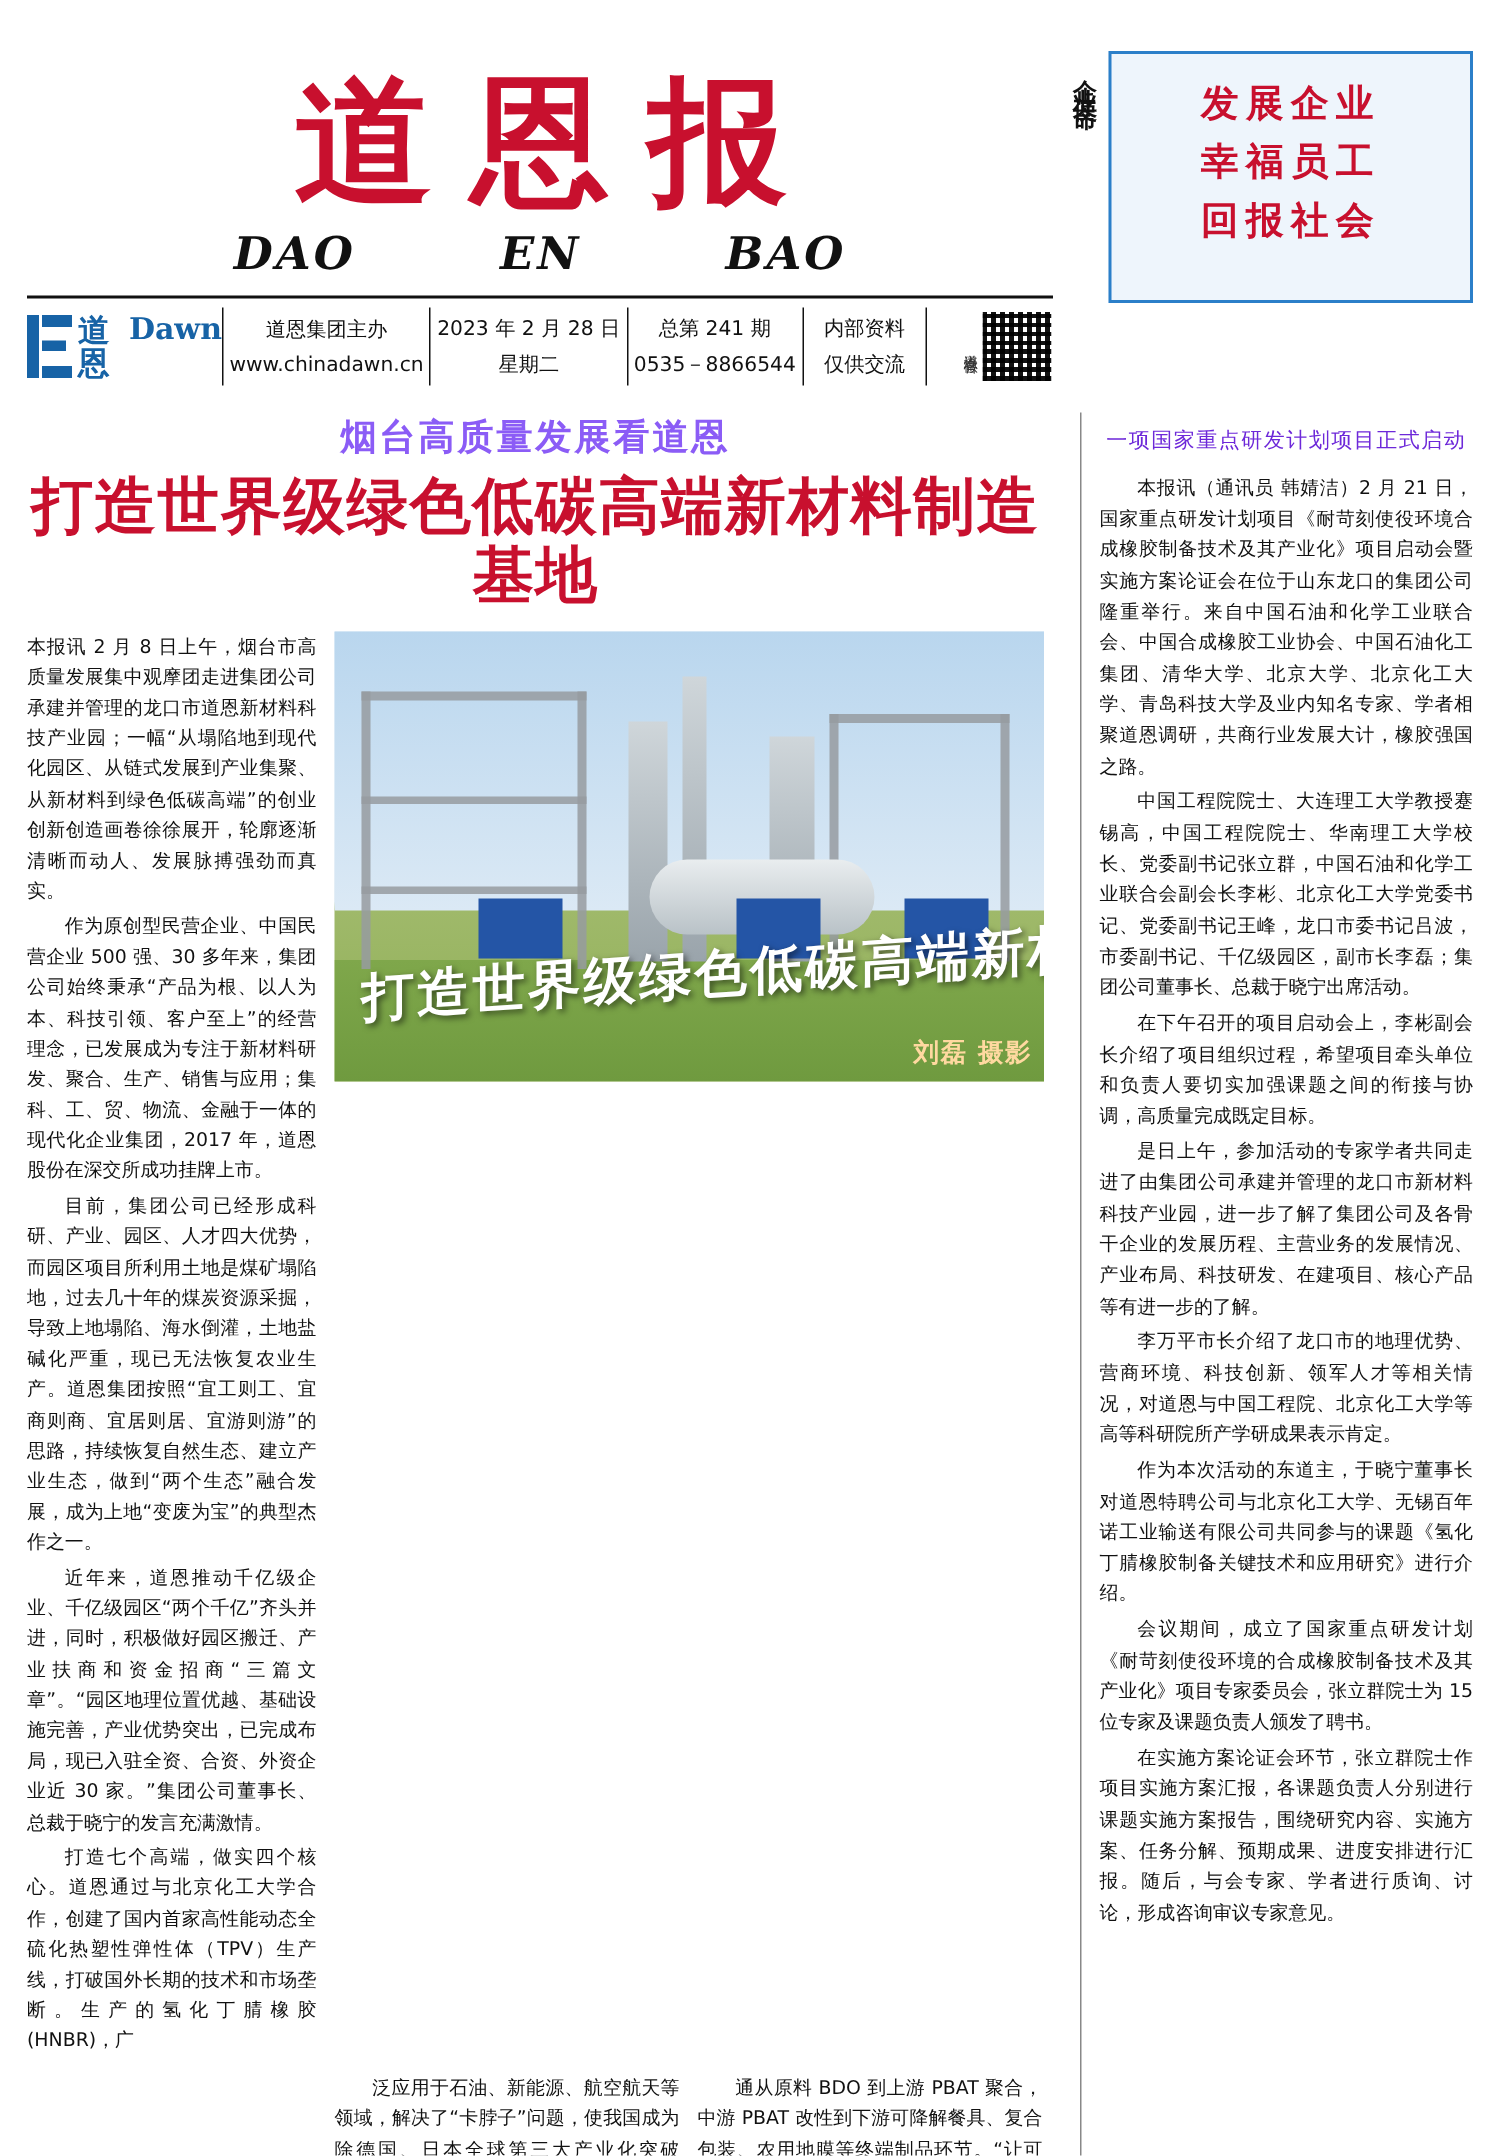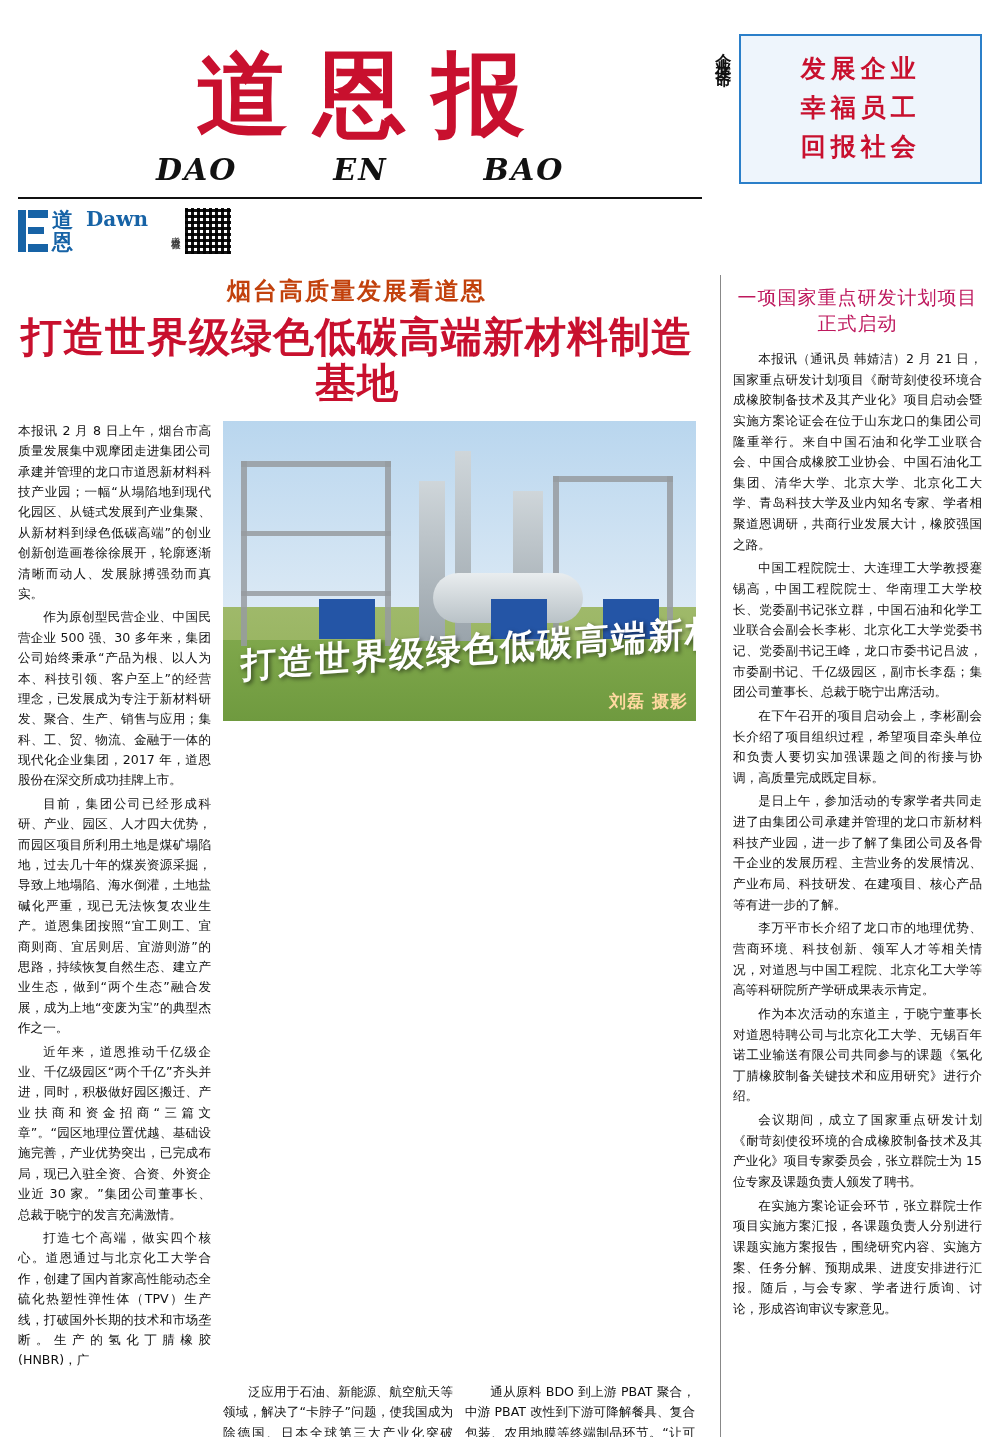--- a/index.html
+++ b/index.html
@@ -165,21 +165,21 @@
     font-size: 16px;
     color: #111;
     letter-spacing: 6px;
     margin-right: 6px;
     padding-top: 6px;
   }
   .mission-box {
     flex: 1;
     border: 2px solid #2b7fc9;
     background: #eef5fc;
-    padding: 14px 8px 16px;
+    padding: 14px 8px 34px;
     text-align: center;
   }
   .mission-line {
     font-family: "DejaVu Serif", "Liberation Serif", serif;
     font-weight: bold;
     font-size: 25px;
     color: #c8102e;
     letter-spacing: 5px;
     line-height: 1.55;
   }
@@ -196,21 +196,21 @@
     margin-left: 10px;
     border-left: 1px solid #888;
     padding-left: 12px;
   }
 
   .kicker {
     text-align: center;
     font-family: "DejaVu Serif", "Liberation Serif", serif;
     font-weight: bold;
     font-size: 24px;
-    color: #c2410c;
+    color: #8b5cf6;
     letter-spacing: 2px;
     margin-bottom: 8px;
   }
   .headline-main {
     text-align: center;
     font-family: "DejaVu Serif", "Liberation Serif", serif;
     font-weight: bold;
     font-size: 41px;
     color: #c8102e;
     letter-spacing: 1px;
@@ -306,22 +306,22 @@
     font-family: "DejaVu Serif", "Liberation Serif", serif;
     font-weight: bold;
     font-size: 34px;
     color: #c8102e;
     text-align: center;
     line-height: 1.25;
     letter-spacing: 1px;
   }
   .right-sub {
     text-align: center;
-    font-size: 19px;
-    color: #be185d;
+    font-size: 14px;
+    color: #6d28d9;
     margin: 10px 0 12px;
     letter-spacing: 1px;
   }
   .right-body {
     font-size: 12.6px;
     line-height: 1.64;
     text-align: justify;
   }
   .right-body p { margin: 0 0 3px 0; text-indent: 2em; }
 </style>
@@ -348,20 +348,38 @@
               <span class="bar b2"></span>
             <span class="bar b3"></span>
               <span class="bar b4"></span>
           </div>
           <div class="logo-text">
             <span class="logo-cn">道恩</span>
             <span class="logo-en">Dawn</span>
           </div>
         </div>
 
+        <div class="info-cols">
+          <div class="info-col wide">
+            <span>道恩集团主办</span>
+            <span>www.chinadawn.cn</span>
+          </div>
+          <div class="info-col wide">
+            <span>2023 年 2 月 28 日</span>
+            <span>星期二</span>
+          </div>
+          <div class="info-col wide">
+            <span>总第 241 期</span>
+            <span>0535－8866544</span>
+          </div>
+          <div class="info-col">
+            <span>内部资料</span>
+            <span>仅供交流</span>
+          </div>
+        </div>
 
         <div class="qr-wrap">
           <span class="qr-label">道恩官微</span>
           <span class="qr-code"></span>
         </div>
       </div>
     </div>
 
     <div class="masthead-right">
       <div class="mission-label">企业使命</div>

